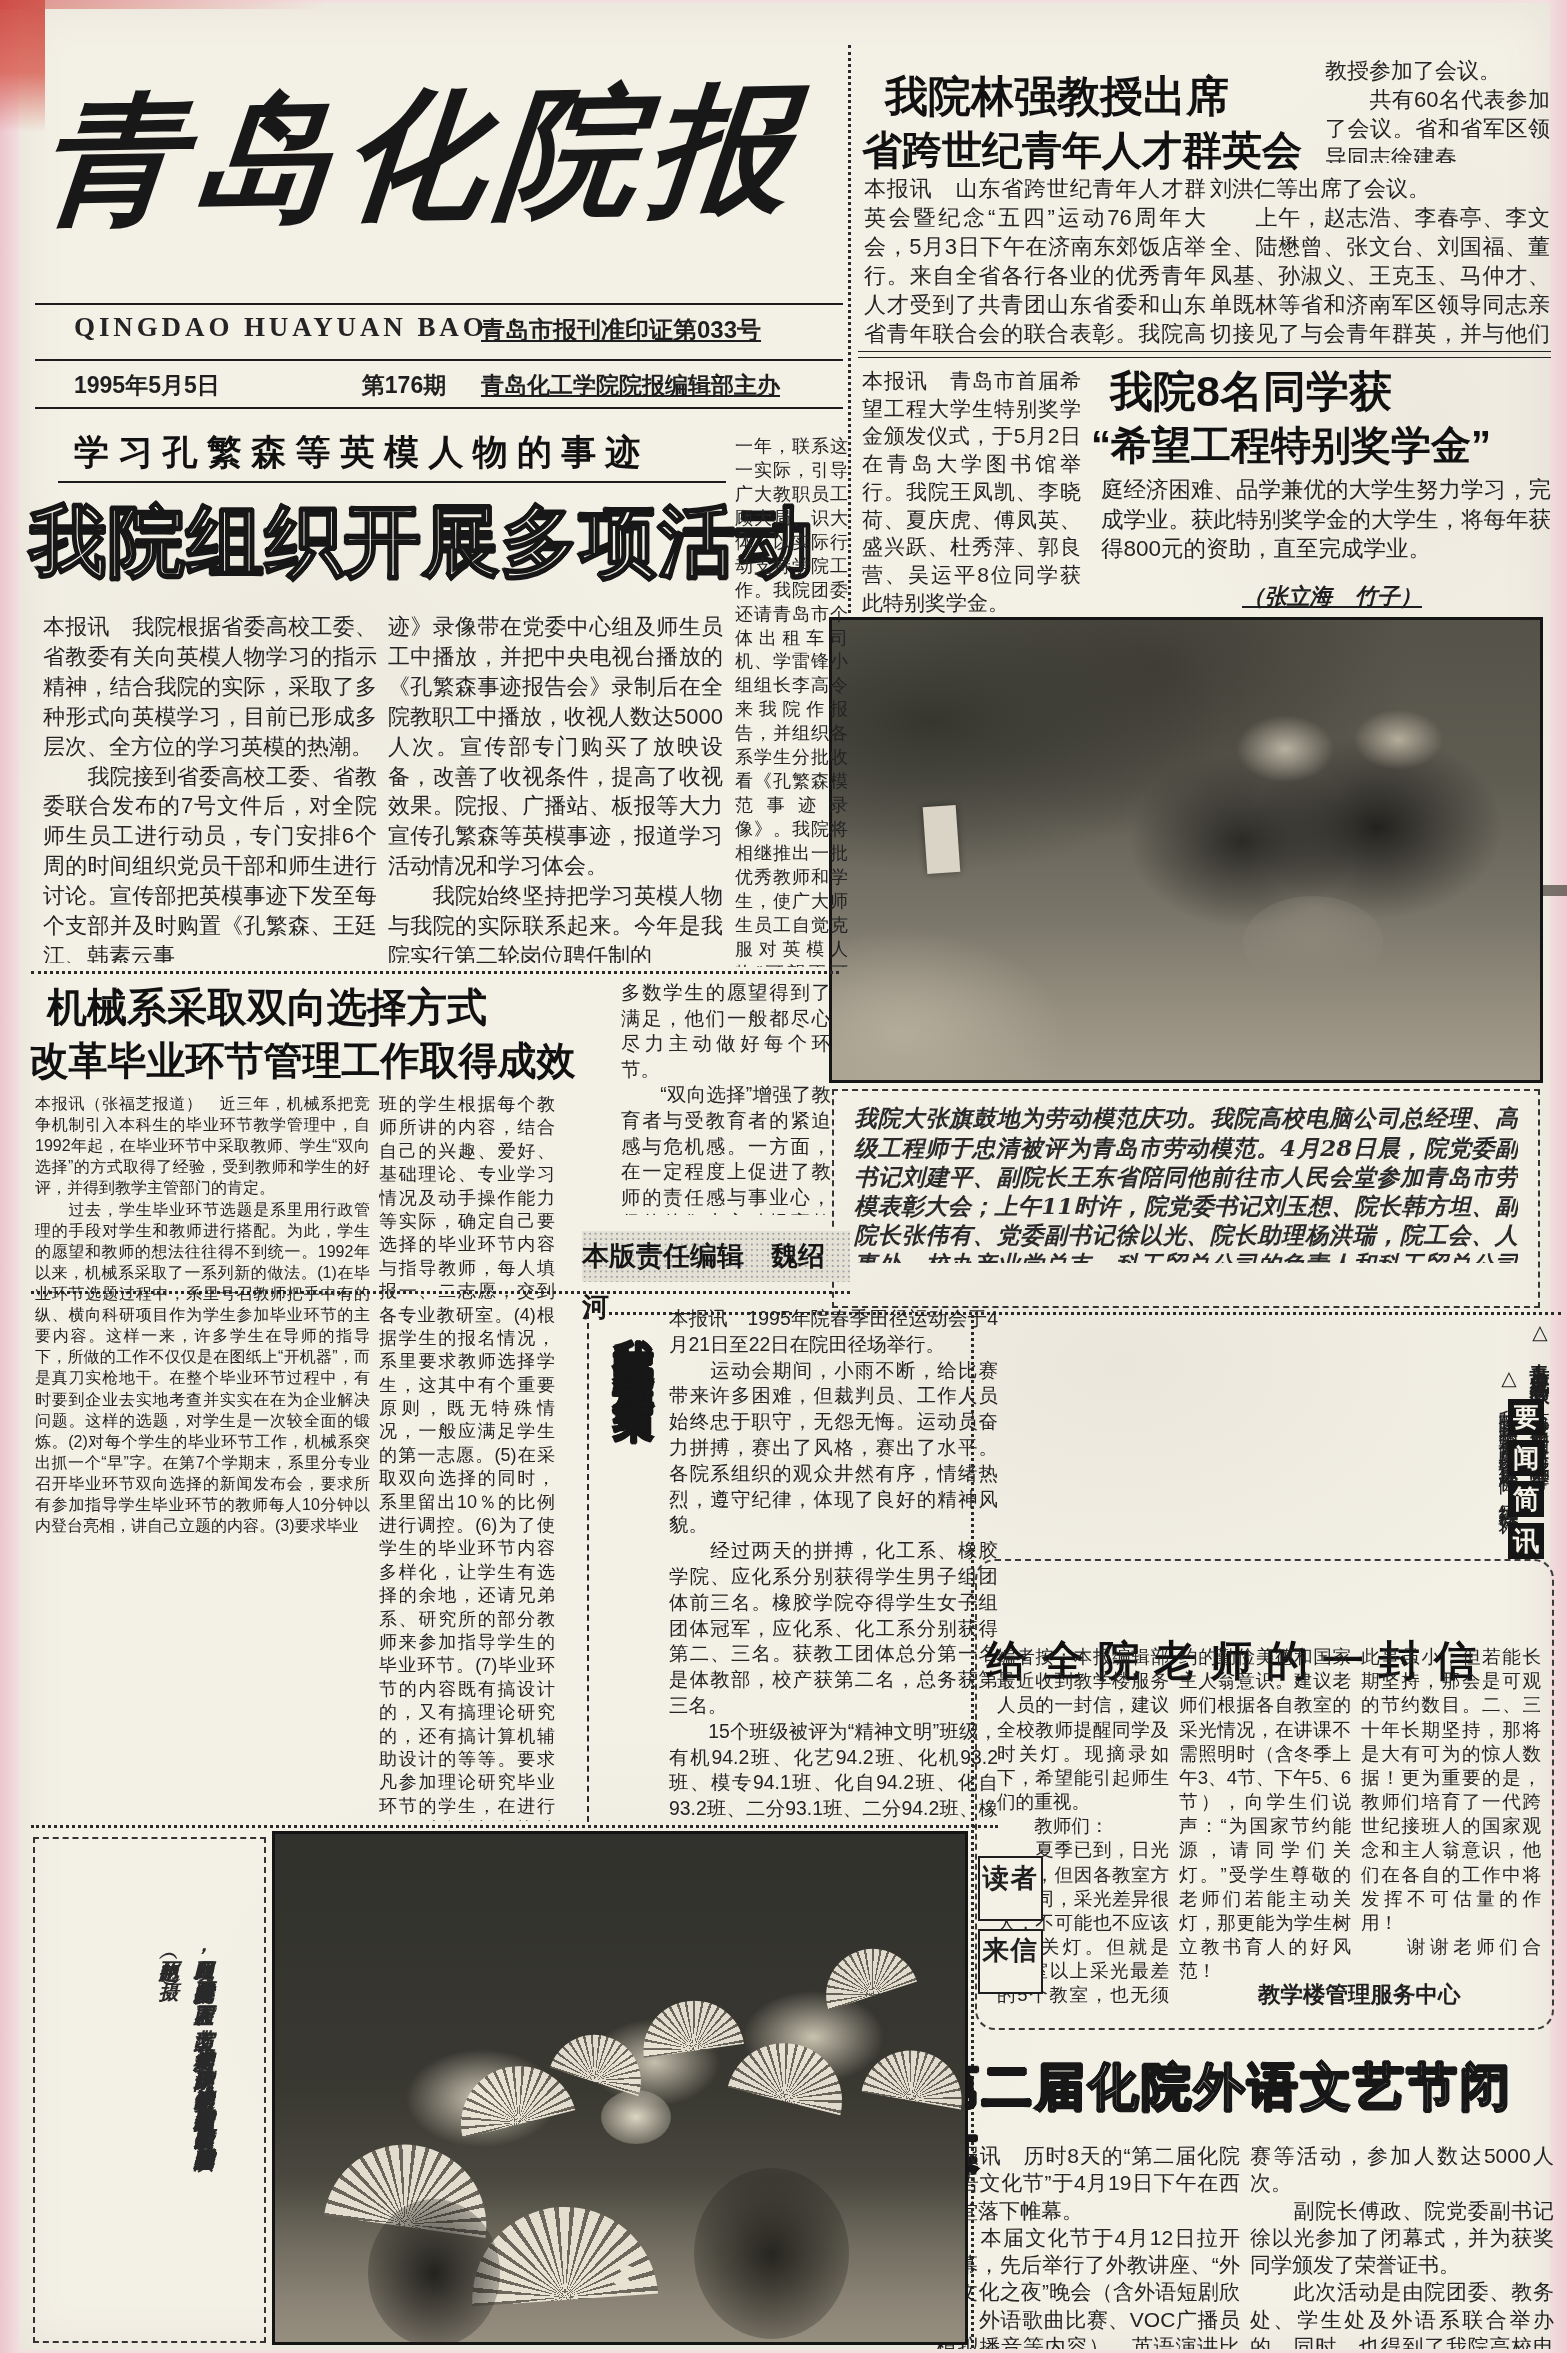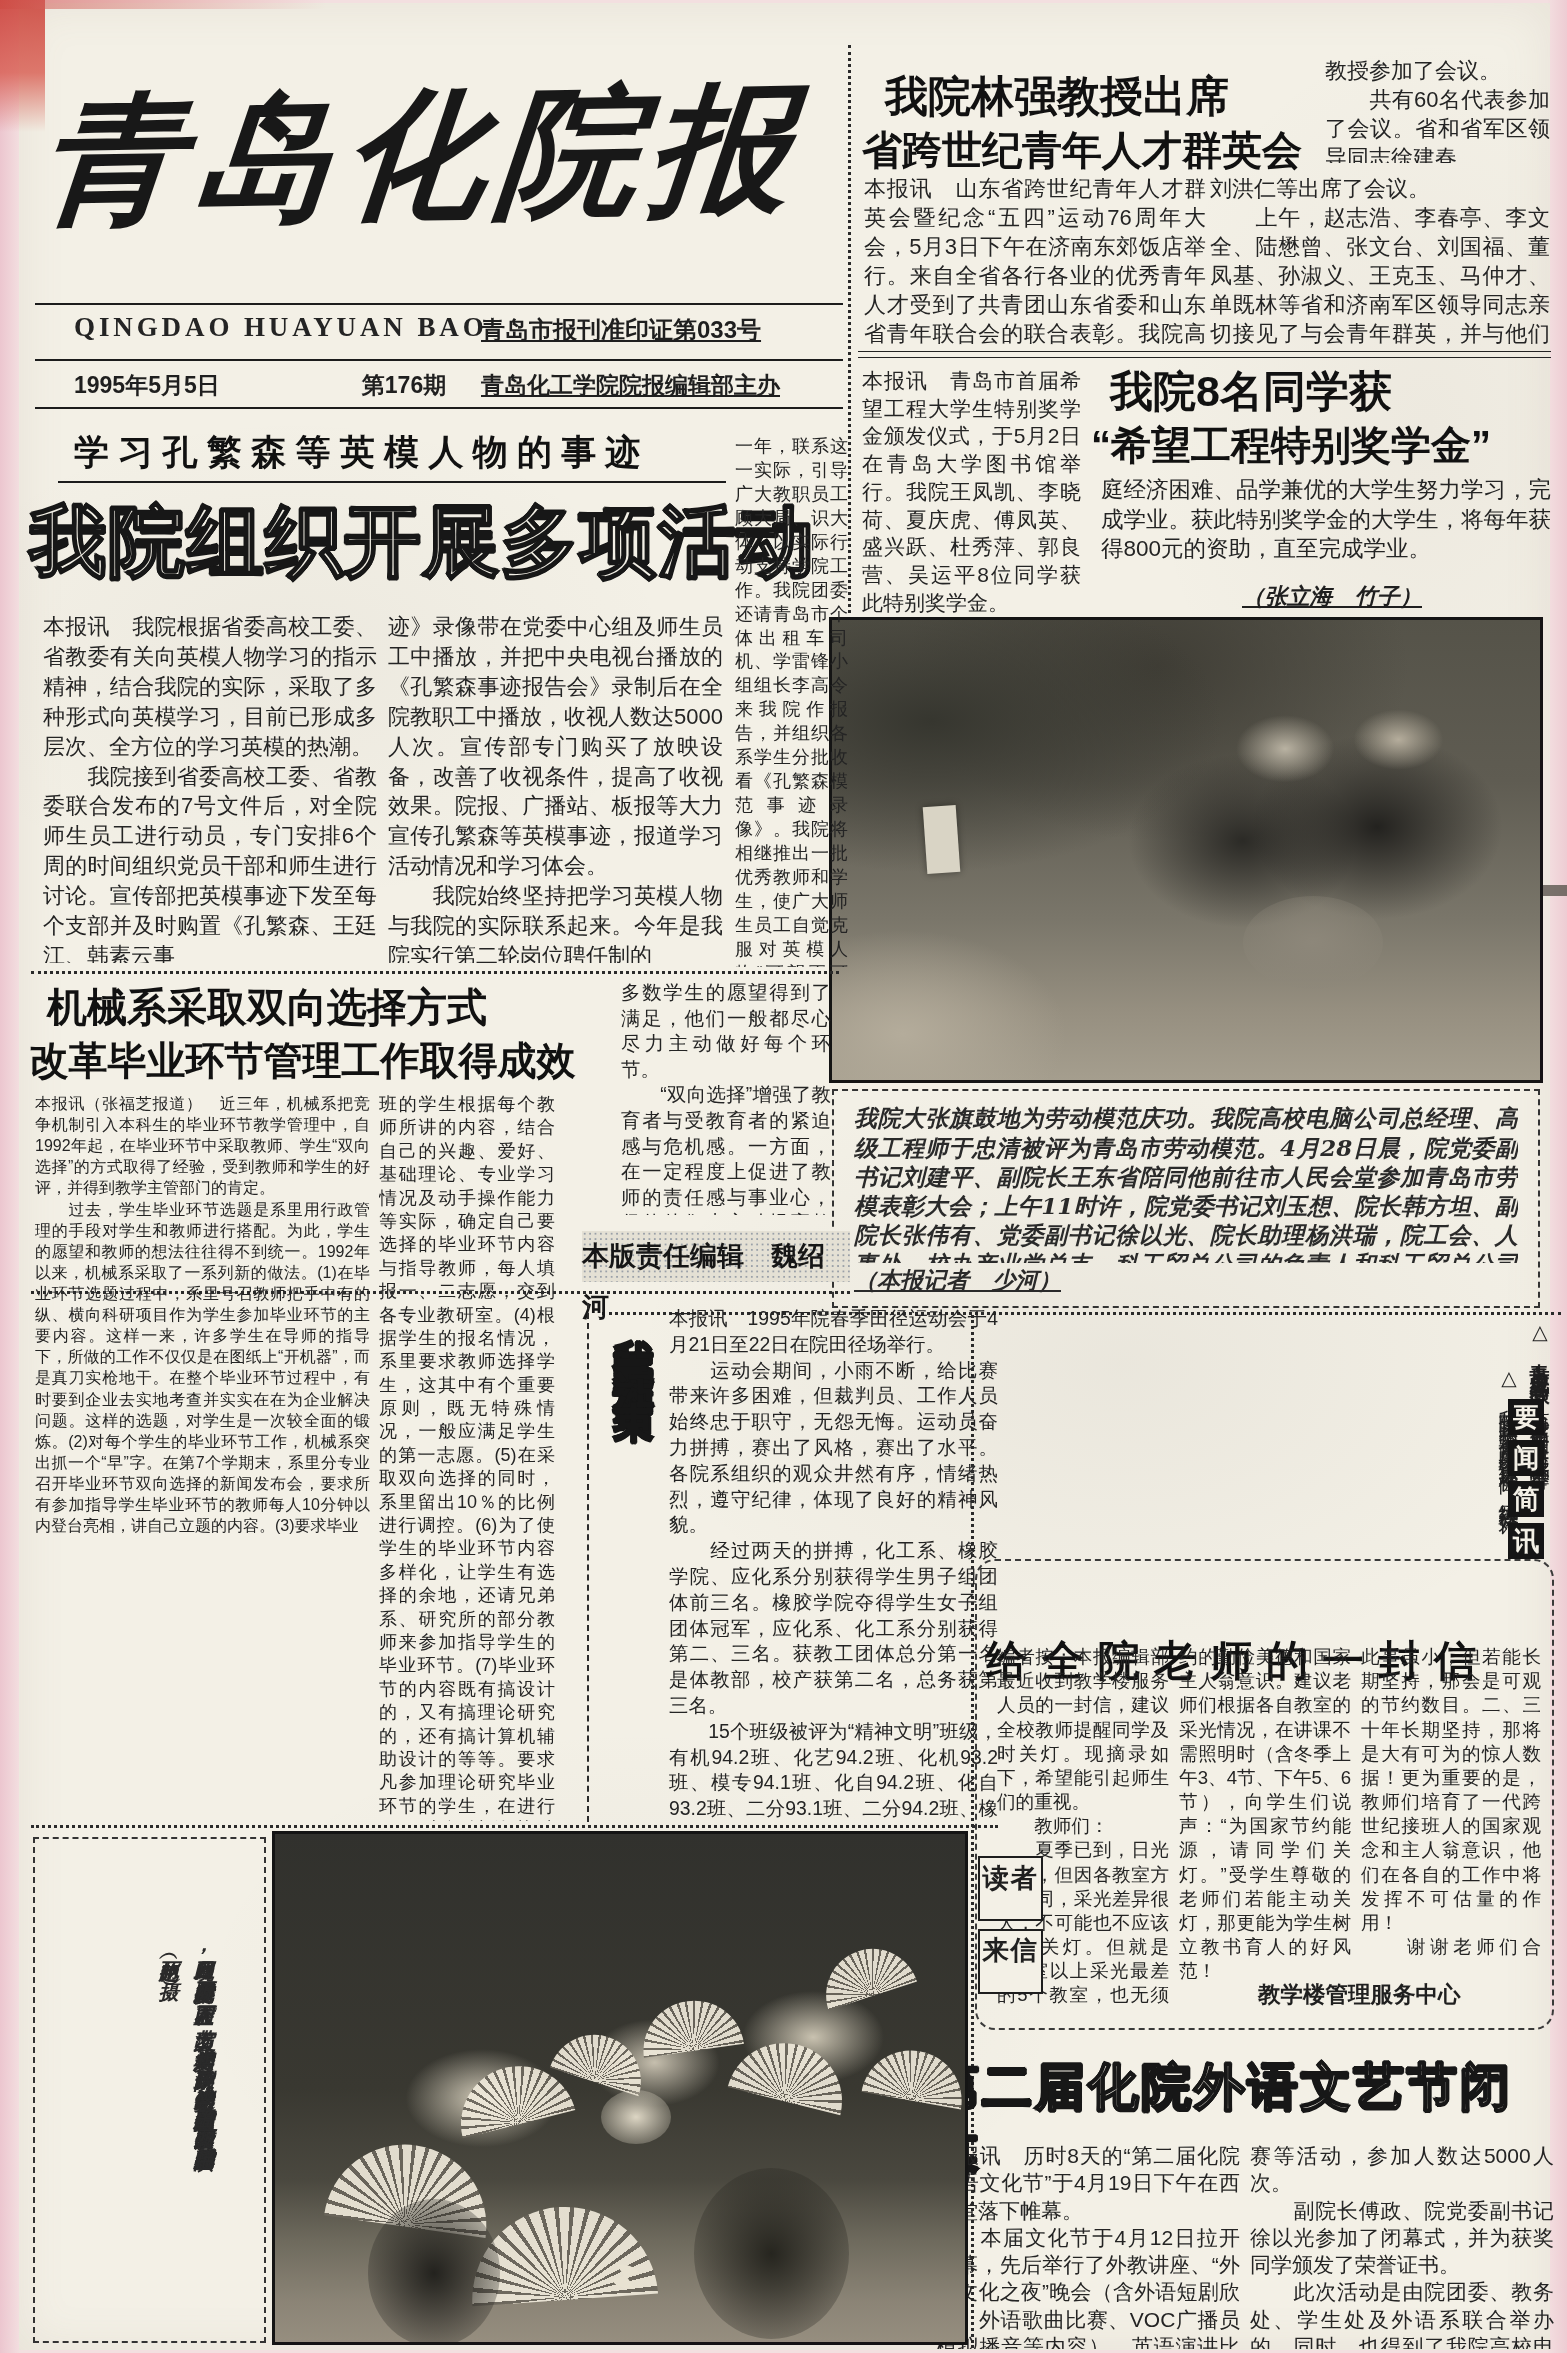--- a/index.html
+++ b/index.html
@@ -88,21 +88,20 @@
        radial-gradient(ellipse 233px 148px at 10% 90%, #b4ac9b 0%, rgba(180,172,155,0) 70%),
        radial-gradient(ellipse 404px 210px at 14% 22%, #36362f 0%, rgba(54,54,47,0) 72%),
        radial-gradient(ellipse 334px 233px at 46% 10%, #403e36 0%, rgba(64,62,54,0) 75%),
        linear-gradient(180deg,#555349 0%,#5f5c52 35%,#7a766a 65%,#968f80 85%,#a59e8e 100%);">
   <div class="abs" style="left:93px;top:186px;width:33px;height:67px;background:#d9d4c5;transform:rotate(-4deg);box-shadow:0 0 7.8px rgba(0,0,0,.4);"></div>
   <div class="blob" style="left:58%;top:60%;width:140px;height:93px;background:radial-gradient(#8d877a,rgba(141,135,122,0));"></div>
 </div>
 
 <div class="abs" style="left:832px;top:1089px;width:708px;height:219px;border:2.3px dashed #333;box-sizing:border-box;padding:12.4px 20px;">
   <div class="brush txt" style="font-size:23px;line-height:1.27;height:160px;">我院大张旗鼓地为劳动模范庆功。我院高校电脑公司总经理、高级工程师于忠清被评为青岛市劳动模范。4月28日晨，院党委副书记刘建平、副院长王东省陪同他前往市人民会堂参加青岛市劳模表彰大会；上午11时许，院党委书记刘玉想、院长韩方坦、副院长张伟有、党委副书记徐以光、院长助理杨洪瑞，院工会、人事处、校办产业党总支、科工贸总公司的负责人和科工贸总公司的职工在校门口热烈欢迎于忠清载誉归来。</div>
-  <div class="brush right" style="font-size:23px;margin-top:1.6px;">（本报记者　少河）</div>
 </div>
 
 <div class="abs hline-dot" style="left:602px;top:1312px;width:959px;"></div>
 <div class="abs" style="left:1011px;top:1320px;width:544px;height:233px;writing-mode:vertical-rl;text-orientation:upright;font-size:20px;line-height:1.55;">
   <span class="bold" style="letter-spacing:3.1px;">△青岛市成人高等教</span>
   <span class="abs" style="display:inline-block;writing-mode:horizontal-tb;width:39px;height:167px;margin:4.7px 7.8px 0 7.8px;vertical-align:top;">
     <span class="boxchar">要</span>
     <span class="boxchar">闻</span>
     <span class="boxchar">简</span>
     <span class="boxchar">讯</span>

